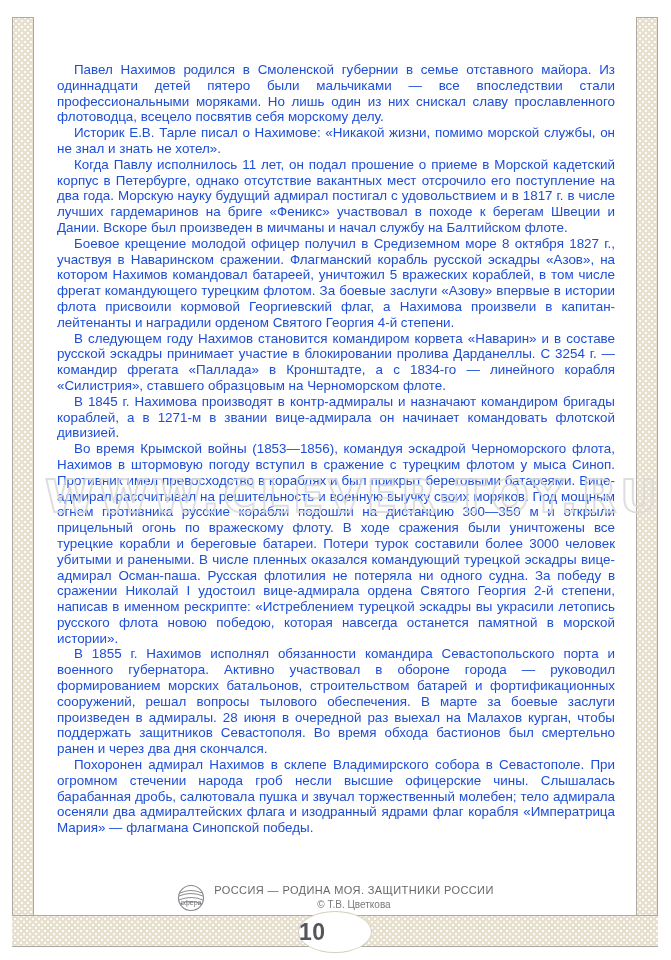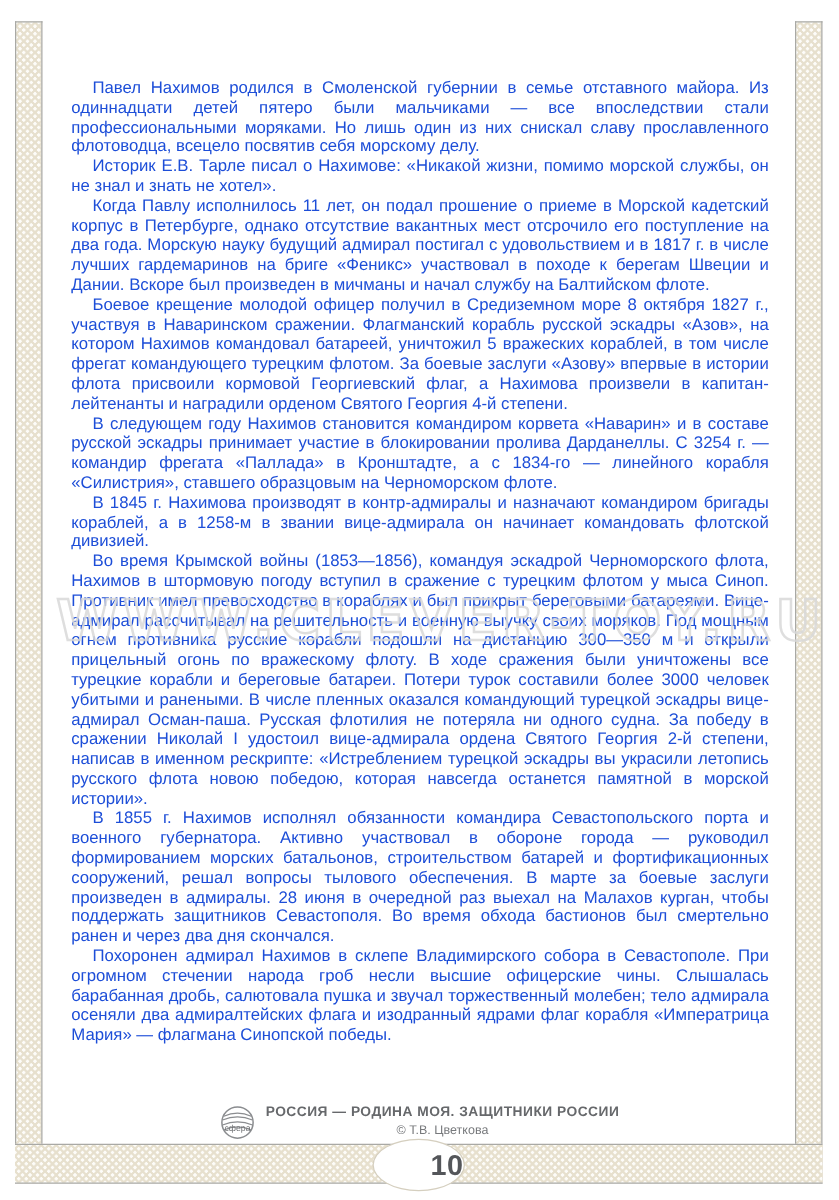--- a/index.html
+++ b/index.html
@@ -20,21 +20,21 @@
   .lace-left  { left:12px;  top:17px; bottom:13px; width:20px;
                 border-left:1px solid #a9a9a5; border-right:1px solid #a9a9a5; border-top:1px solid #a9a9a5;}
   .lace-right { right:13px; top:17px; bottom:13px; width:20px;
                 border-left:1px solid #a9a9a5; border-right:1px solid #a9a9a5; border-top:1px solid #a9a9a5;}
   .lace-bottom{ left:12px; right:13px; bottom:13px; height:30px;
                 border-top:1px solid #a9a9a5; border-bottom:1px solid #a9a9a5;}
   .pagenum-gap {
     position:absolute; left:50%; top:-5px; transform:translateX(-50%);
     width:72px; height:40px; background:#ffffff;
     border:1px solid #d5cfbf; border-radius:50%;
-    display:flex; align-items:center; justify-content:flex-end;
+    display:flex; align-items:center; justify-content:flex-start;
   }
   .pagenum {
     font-size:23px; font-weight:bold; color:#54565a; letter-spacing:0.5px;
     font-family:"Liberation Sans", sans-serif;
   }
   
   .header {
     position:absolute; left:57px; top:7px; width:558px;
     font-family:"Liberation Serif", serif; font-style:italic; font-weight:bold;
     font-size:16.5px; line-height:21px; color:#2d4c3e; text-align:justify;
@@ -52,21 +52,21 @@
     font-size:11.2px; font-style:italic; color:#4a5560;
   }
   
   .footer {
     position:absolute; left:0; right:0; top:884px;
     display:flex; justify-content:center; align-items:flex-start; gap:9px;
   }
   .logo { width:28px; height:28px; flex:0 0 auto; }
   .footer-col { display:flex; flex-direction:column; align-items:center; }
   .series-title {
-    font-size:11px; font-weight:bold; color:#66686b; letter-spacing:0.4px;
+    font-size:11px; font-weight:normal; color:#66686b; letter-spacing:0.4px;
     white-space:nowrap;
   }
   .copyright { font-size:10px; color:#77797c; margin-top:3px; }
   
   .watermark {
     position:absolute; left:45px; right:45px; top:450px;
     text-align:center; font-weight:bold; font-size:45px; letter-spacing:4px;
     color:transparent; -webkit-text-stroke:2px #d9d9d9;
     opacity:0.85; pointer-events:none; white-space:nowrap;
     font-family:"DejaVu Sans", sans-serif;
@@ -86,21 +86,21 @@
     </div>
   </div>
 
 
   <div class="body-text">
     <p>Павел Нахимов родился в Смоленской губернии в семье отставного майора. Из одиннадцати детей пятеро были мальчиками — все впоследствии стали профессиональными моряками. Но лишь один из них снискал славу прославленного флотоводца, всецело посвятив себя морскому делу.</p>
     <p>Историк Е.В. Тарле писал о Нахимове: «Никакой жизни, помимо морской службы, он не знал и знать не хотел».</p>
     <p>Когда Павлу исполнилось 11 лет, он подал прошение о приеме в Морской кадетский корпус в Петербурге, однако отсутствие вакантных мест отсрочило его поступление на два года. Морскую науку будущий адмирал постигал с удовольствием и в 1817 г. в числе лучших гардемаринов на бриге «Феникс» участвовал в походе к берегам Швеции и Дании. Вскоре был произведен в мичманы и начал службу на Балтийском флоте.</p>
     <p>Боевое крещение молодой офицер получил в Средиземном море 8 октября 1827 г., участвуя в Наваринском сражении. Флагманский корабль русской эскадры «Азов», на котором Нахимов командовал батареей, уничтожил 5 вражеских кораблей, в том числе фрегат командующего турецким флотом. За боевые заслуги «Азову» впервые в истории флота присвоили кормовой Георгиевский флаг, а Нахимова произвели в капитан-лейтенанты и наградили орденом Святого Георгия 4-й степени.</p>
     <p>В следующем году Нахимов становится командиром корвета «Наварин» и в составе русской эскадры принимает участие в блокировании пролива Дарданеллы. С 3254 г. — командир фрегата «Паллада» в Кронштадте, а с 1834-го — линейного корабля «Силистрия», ставшего образцовым на Черноморском флоте.</p>
-    <p>В 1845 г. Нахимова производят в контр-адмиралы и назначают командиром бригады кораблей, а в 1258-м в звании вице-адмирала он начинает командовать флотской дивизией.</p>
+    <p>В 1845 г. Нахимова производят в контр-адмиралы и назначают командиром бригады кораблей, а в 1271-м в звании вице-адмирала он начинает командовать флотской дивизией.</p>
     <p>Во время Крымской войны (1853—1856), командуя эскадрой Черноморского флота, Нахимов в штормовую погоду вступил в сражение с турецким флотом у мыса Синоп. Противник имел превосходство в кораблях и был прикрыт береговыми батареями. Вице-адмирал рассчитывал на решительность и военную выучку своих моряков. Под мощным огнем противника русские корабли подошли на дистанцию 300—350 м и открыли прицельный огонь по вражескому флоту. В ходе сражения были уничтожены все турецкие корабли и береговые батареи. Потери турок составили более 3000 человек убитыми и ранеными. В числе пленных оказался командующий турецкой эскадры вице-адмирал Осман-паша. Русская флотилия не потеряла ни одного судна. За победу в сражении Николай I удостоил вице-адмирала ордена Святого Георгия 2-й степени, написав в именном рескрипте: «Истреблением турецкой эскадры вы украсили летопись русского флота новою победою, которая навсегда останется памятной в морской истории».</p>
     <p>В 1855 г. Нахимов исполнял обязанности командира Севастопольского порта и военного губернатора. Активно участвовал в обороне города — руководил формированием морских батальонов, строительством батарей и фортификационных сооружений, решал вопросы тылового обеспечения. В марте за боевые заслуги произведен в адмиралы. 28 июня в очередной раз выехал на Малахов курган, чтобы поддержать защитников Севастополя. Во время обхода бастионов был смертельно ранен и через два дня скончался.</p>
     <p>Похоронен адмирал Нахимов в склепе Владимирского собора в Севастополе. При огромном стечении народа гроб несли высшие офицерские чины. Слышалась барабанная дробь, салютовала пушка и звучал торжественный молебен; тело адмирала осеняли два адмиралтейских флага и изодранный ядрами флаг корабля «Императрица Мария» — флагмана Синопской победы.</p>
   </div>
 
   <div class="watermark">WWW.CLEVER-TOY.RU</div>
 
 
   <div class="footer">
     <svg class="logo" viewBox="0 0 28 28">

